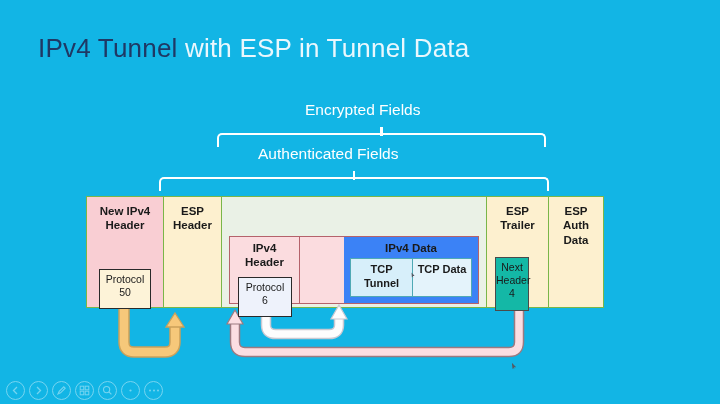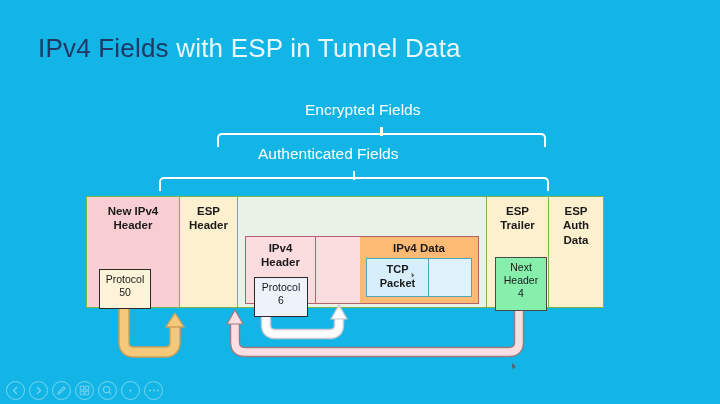--- a/index.html
+++ b/index.html
@@ -74,21 +74,21 @@
     font-weight: bold;
     font-size: 11.5px;
     color: #1a1a1a;
     text-align: center;
     line-height: 1.25;
     padding-top: 7px;
     white-space: pre-line;
   }
 
   
-  #seg-new-ip   { width: 93px;  background: #f9ced3; }
+  #seg-new-ip   { width: 77px;  background: #f9ced3; }
   #seg-esp-hdr  { width: 58px;  background: #fdf0cf; }
   #seg-original { flex: 1;      background: #eaf1e6; }
   #seg-esp-trl  { width: 62px;  background: #fdf0cf; }
   #seg-esp-auth { width: 54px;  background: #fdf0cf; }
 
   
   .valbox {
     position: absolute;
     border: 1.5px solid #2a2a2a;
     background: #fdf3d8;
@@ -96,22 +96,22 @@
     color: #1a1a1a;
     text-align: center;
     line-height: 1.22;
     padding-top: 3px;
     white-space: pre-line;
     z-index: 4;
   }
   #box-proto50 { left: 12px; bottom: -2px; width: 52px; height: 40px; }
   #box-proto6  { left: 8px;  bottom: -14px; width: 54px; height: 40px;
                  background: #eef2fb; border-color: #2a2a2a; }
-  #box-next4   { left: 8px;  bottom: -4px; width: 52px; height: 54px;
-                 background: #86efac; border-color: #4a4a4a; }
+  #box-next4   { left: 8px;  bottom: -4px; width: 34px; height: 54px;
+                 background: #14b8a6; border-color: #4a4a4a; }
 
   
   #inner {
     position: absolute;
     left: 7px; top: 39px;
     right: 7px; bottom: 3px;
     border: 1.2px solid #b5626b;
     background: #fbdcdf;
     display: flex;
     gap: 44px;
@@ -120,21 +120,21 @@
     position: relative;
     width: 70px;
     border-right: 1.2px solid #b5626b;
     background: #fbdcdf;
     display: flex; flex-direction: column; align-items: center;
   }
   #inner-data {
     position: relative;
     flex: 1;
     display: flex; flex-direction: column; align-items: center;
-    background: #fdba74;
+    background: #3b82f6;
   }
   .inner-title {
     font-weight: bold;
     font-size: 11.5px;
     color: #1a1a1a;
     text-align: center;
     line-height: 1.25;
     padding-top: 4px;
     white-space: pre-line;
   }
@@ -196,21 +196,21 @@
   }
   #cursor-a { left: 411px; top: 272px; transform: scale(.9); }
   #cursor-b { left: 512px; top: 363px; transform: scale(1.1); }
 </style>
 </head>
 <body>
 
 <div id="slide">
 
   <div id="title">
-    <span class="t-dark">IPv4 Fields</span><span class="t-light"> with ESP in Tunnel Data</span>
+    <span class="t-dark">IPv4 Tunnel</span><span class="t-light"> with ESP in Tunnel Data</span>
   </div>
 
   <div class="brace-label" id="lbl-encrypted">Encrypted Fields</div>
   <div class="brace-label" id="lbl-auth">Authenticated Fields</div>
 
   <div class="brace" id="brace-encrypted">
     <div class="tick"></div>
   </div>
   <div class="brace" id="brace-auth">
     <div class="tick"></div>
@@ -236,21 +236,22 @@
         <div id="inner-ip">
           <div class="inner-title">IPv4
 Header</div>
           <div class="valbox" id="box-proto6">Protocol
 6</div>
         </div>
         <div id="inner-data">
           <div class="inner-title">IPv4 Data</div>
           <div id="tcp-row">
             <div id="tcp-hdr">TCP
-Packet</div>
+Tunnel</div>
+            <div id="tcp-data">TCP Data</div>
           </div>
         </div>
       </div>
     </div>
 
     <div class="seg" id="seg-esp-trl">
       <div class="seg-title">ESP
 Trailer</div>
       <div class="valbox" id="box-next4">Next
 Header

